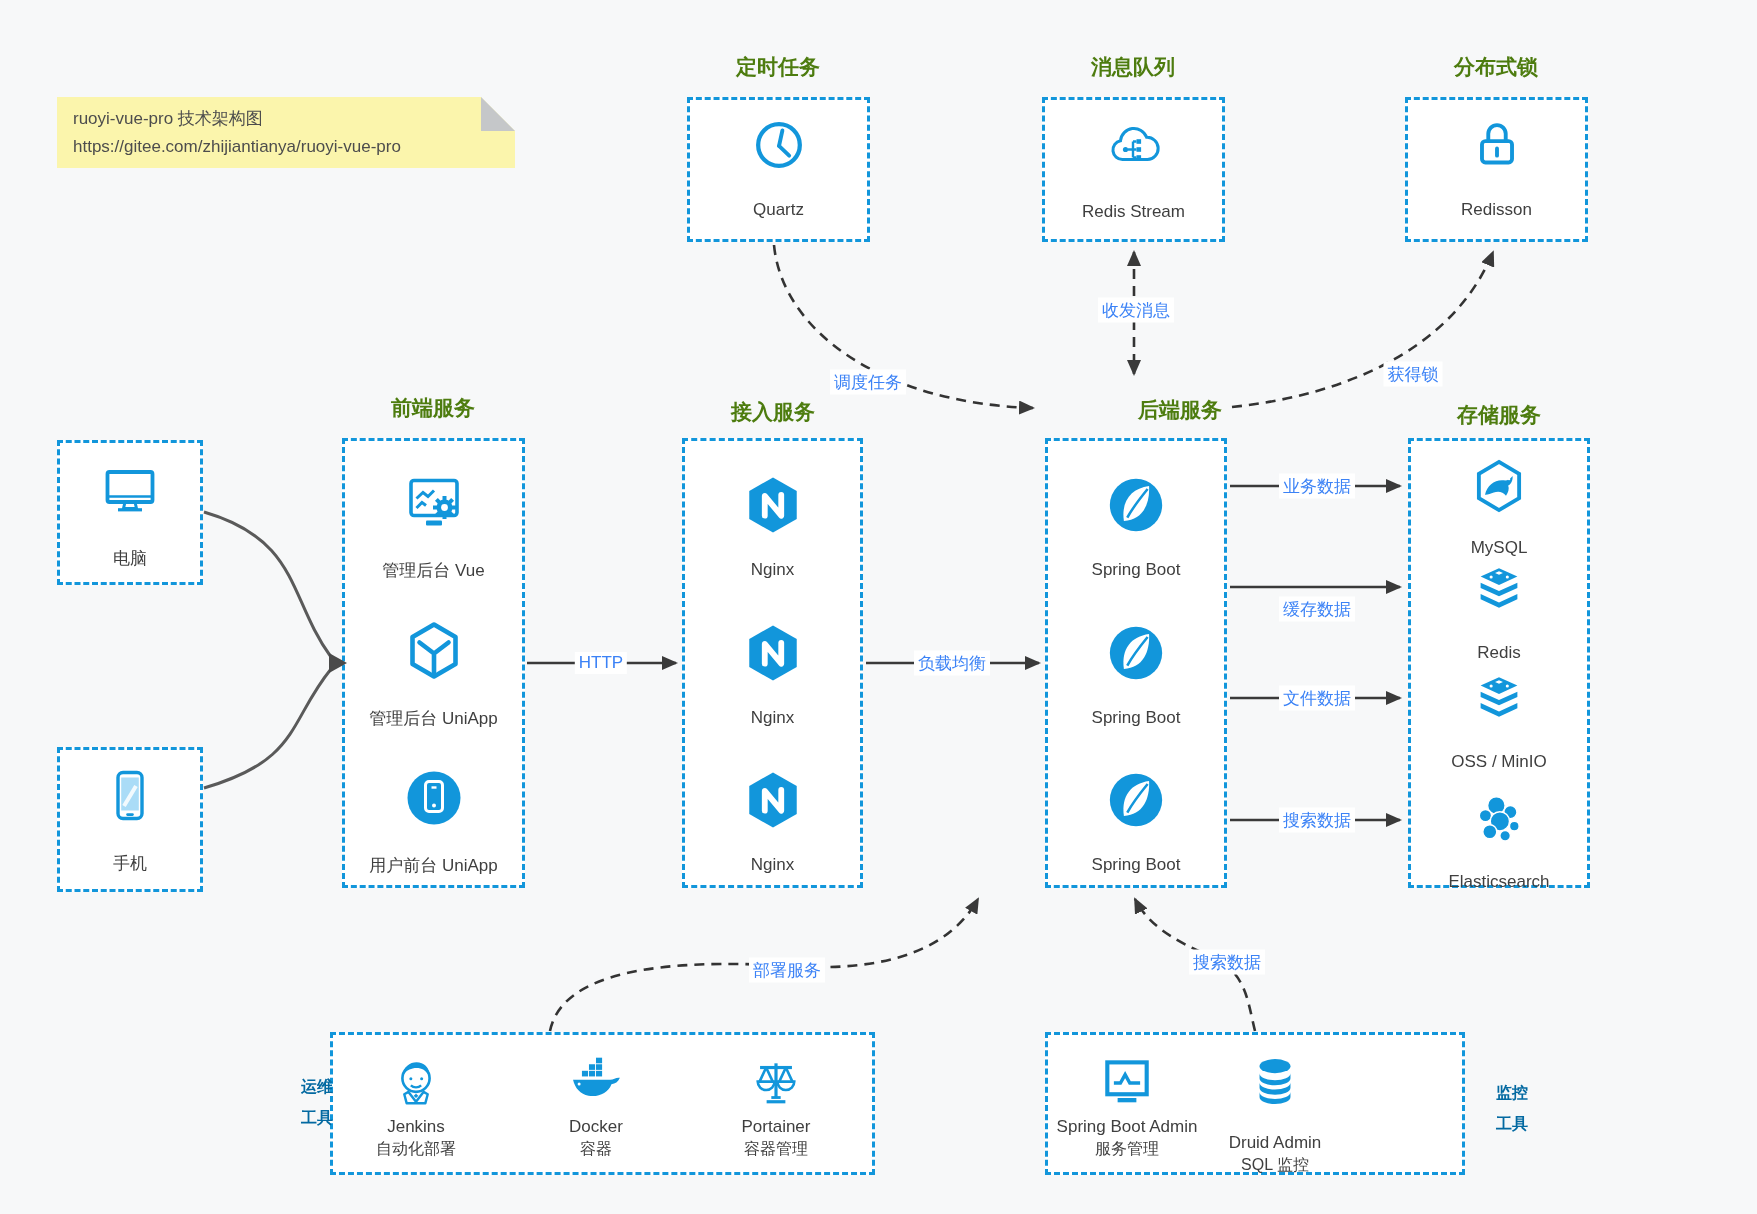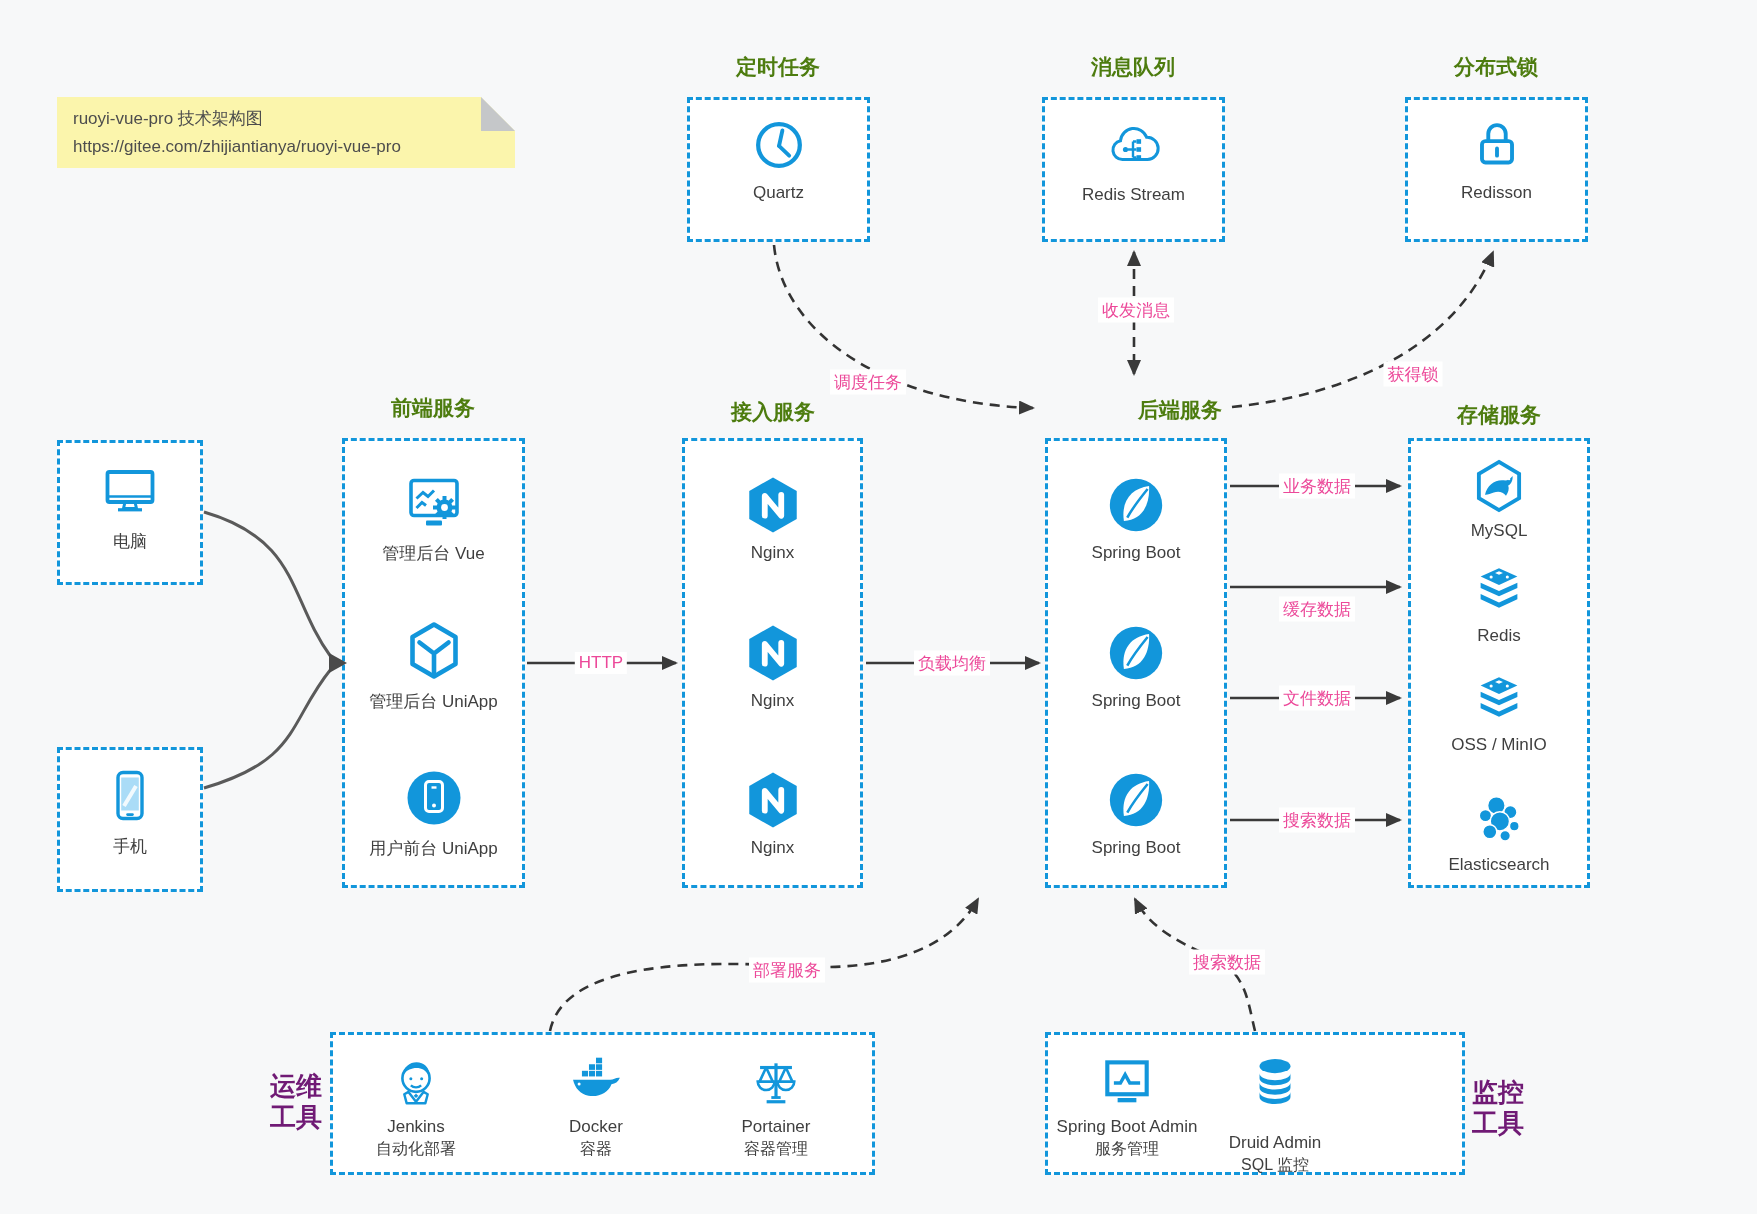--- a/index.html
+++ b/index.html
@@ -1,28 +1,28 @@
 <!DOCTYPE html>
 <html><head>
 <meta charset="utf-8">
 <style>
   html,body{margin:0;padding:0}
   .canvas{position:relative;width:1757px;height:1214px;background:#f7f8f9;
     font-family:"Liberation Sans","DejaVu Sans",sans-serif;overflow:hidden;color:#3f3f3f}
   .gbox{position:absolute;border:3px dashed #1296db;background:#fff;box-sizing:border-box}
   .rtitle{position:absolute;transform:translateX(-50%);font-size:21px;font-weight:bold;color:#4d7c0f;white-space:nowrap;z-index:4}
-  .rside{position:absolute;font-size:26px;font-weight:bold;color:#701a75;line-height:31px;text-align:center;z-index:4}
+  .rside{position:absolute;font-size:16px;font-weight:bold;color:#0369a1;line-height:31px;text-align:right;z-index:4}
   .node{position:absolute;left:0;right:0;text-align:center}
   .hnode{position:absolute;text-align:center}
   .ic{display:flex;justify-content:center}
   .ic svg{display:block}
-  .nlabel{font-size:17px;color:#3f3f3f;margin-top:7px;white-space:nowrap}
+  .nlabel{font-size:17px;color:#3f3f3f;margin-top:24px;white-space:nowrap}
   .sub{font-size:16px;color:#3f3f3f;margin-top:2px;white-space:nowrap}
   .elabel{position:absolute;transform:translate(-50%,-50%);background:#ffffff;padding:1px 4px;
-    font-size:17px;color:#ec4899;white-space:nowrap;z-index:5}
+    font-size:17px;color:#3b82f6;white-space:nowrap;z-index:5}
   .note{position:absolute;left:57px;top:97px;width:458px;height:71px;background:#fbf5ac;
     clip-path:polygon(0 0, calc(100% - 34px) 0, 100% 34px, 100% 100%, 0 100%);
     font-size:17px;color:#4d4d4d;line-height:28px;padding:8px 0 0 16px;box-sizing:border-box;z-index:4}
   .fold{position:absolute;left:481px;top:97px;width:34px;height:34px;
     clip-path:polygon(0 0, 100% 100%, 0 100%);background:#c5c7c9;z-index:5}
   .edges{position:absolute;left:0;top:0;z-index:3;pointer-events:none}
 </style>
 </head>
 <body>
 

